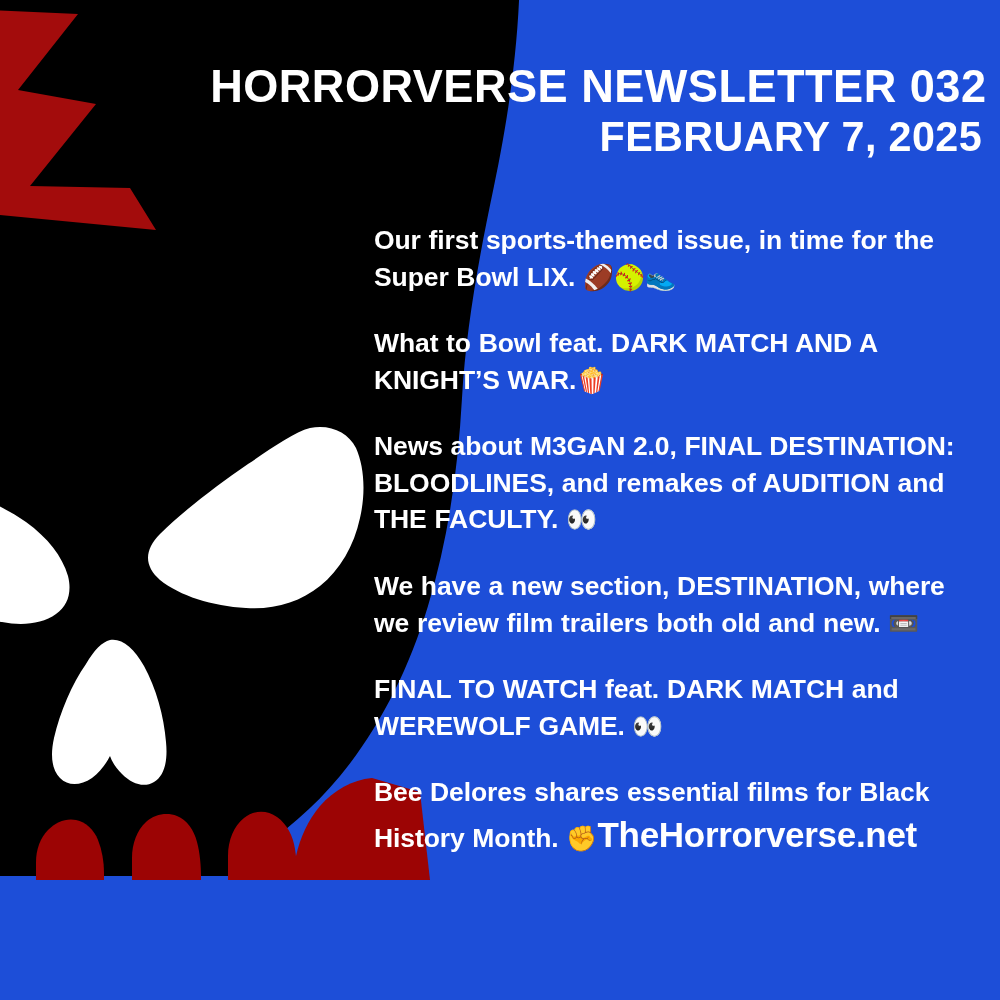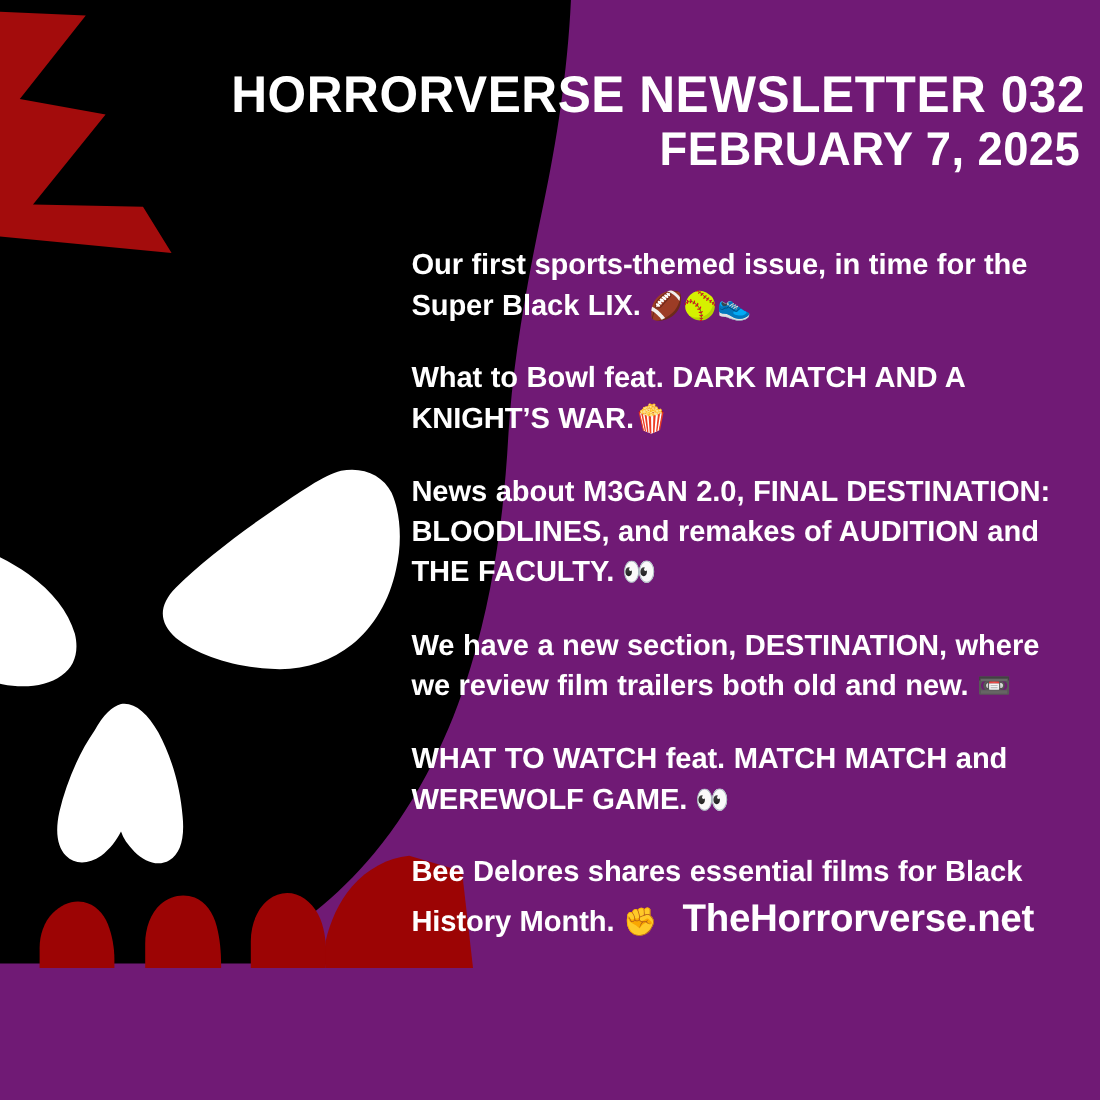--- a/index.html
+++ b/index.html
@@ -5,21 +5,21 @@
   html, body {
     margin: 0;
     padding: 0;
     background: #000;
   }
   #poster {
     position: relative;
     width: 1000px;
     height: 1000px;
     overflow: hidden;
-    background: #701a75;
+    background: #1d4ed8;
     font-family: "Liberation Sans", sans-serif;
   }
 
   
   #skull-art {
     position: absolute;
     left: 0; top: 0;
     width: 1000px;
     height: 1000px;
     display: block;
@@ -89,21 +89,20 @@
   .emoji {
     font-family: "DejaVu Sans", sans-serif;
     font-weight: normal;
     font-size: 25px;
     letter-spacing: 0;
   }
   .site-url {
     font-size: 35px;
     font-weight: bold;
     letter-spacing: -0.3px;
-    margin-left: 23px;
   }
 </style>
 </head>
 <body>
 
 <div id="poster">
 
   <svg id="skull-art" viewBox="0 0 1000 1000" preserveAspectRatio="none">
 
     <path fill="#000000" d="M -60,-40
@@ -178,37 +177,37 @@
   <div id="text-column">
 
     <div id="headline-block">
       <span class="headline-main">HORRORVERSE NEWSLETTER 032</span>
       <span class="headline-sub">FEBRUARY 7, 2025</span>
     </div>
 
     <div id="body-copy">
 
       <p class="para">
-        <span>Our first sports-themed issue, in time for the Super Black LIX. </span><span class="emoji">🏈🥎👟</span>
+        <span>Our first sports-themed issue, in time for the Super Bowl LIX. </span><span class="emoji">🏈🥎👟</span>
       </p>
 
       <p class="para">
         <span>What to Bowl feat. DARK MATCH AND A KNIGHT’S WAR.</span><span class="emoji">🍿</span>
       </p>
 
       <p class="para">
         <span>News about M3GAN 2.0, FINAL DESTINATION: BLOODLINES, and remakes of AUDITION and THE FACULTY. </span><span class="emoji">👀</span>
       </p>
 
       <p class="para">
         <span>We have a new section, DESTINATION, where we review film trailers both old and new. </span><span class="emoji">📼</span>
       </p>
 
       <p class="para">
-        <span>WHAT TO WATCH feat. MATCH MATCH and WEREWOLF GAME. </span><span class="emoji">👀</span>
+        <span>FINAL TO WATCH feat. DARK MATCH and WEREWOLF GAME. </span><span class="emoji">👀</span>
       </p>
 
       <p class="para">
         <span>Bee Delores shares essential films for Black History Month. </span><span class="emoji">✊</span><span class="site-url">TheHorrorverse.net</span>
       </p>
 
     </div>
   </div>
 </div>
 

